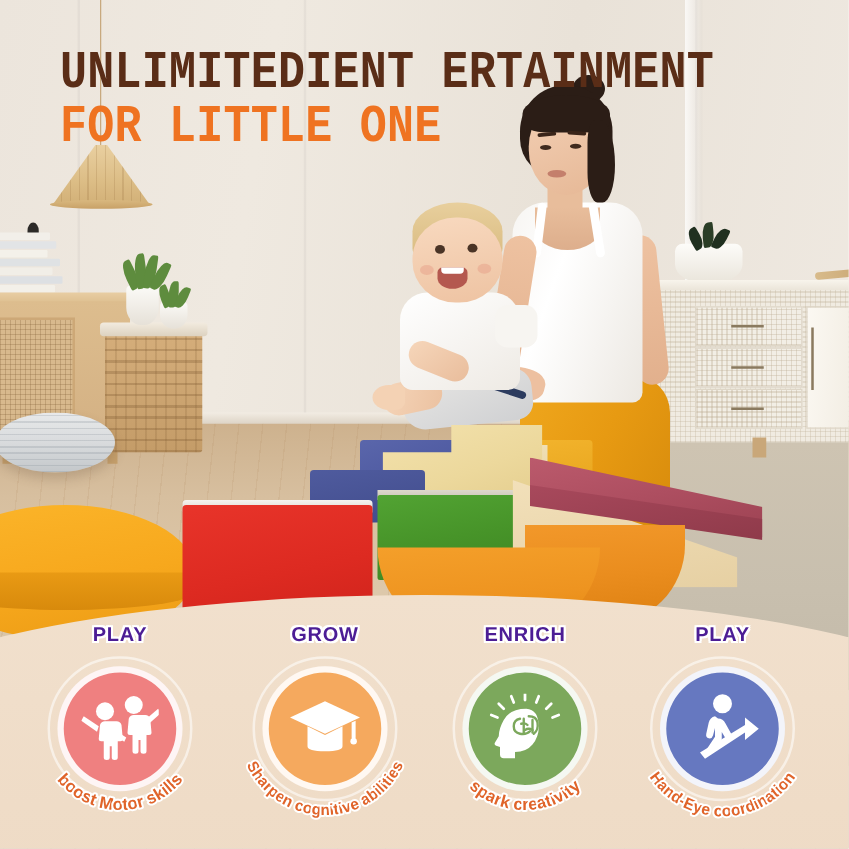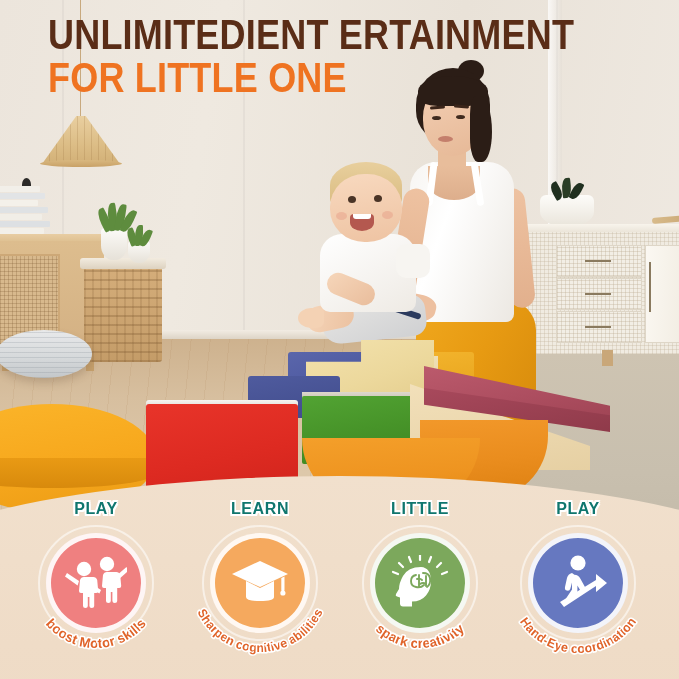--- a/index.html
+++ b/index.html
@@ -548,23 +548,24 @@
     position: absolute; left: 280px; top: 494px;
     width: 240px; height: 20px;
     background: rgba(90,60,35,0.20);
     filter: blur(6px);
     border-radius: 50%;
   }
 
   
   .headline {
     position: absolute;
-    left: 48px; top: 14px;
+    left: 48px; top: 38px;
     width: 600px;
     z-index: 40;
+    font-family: Liberation Mono, monospace;
   }
   .headline .line1 {
     font-size: 36px;
     font-weight: 700;
     letter-spacing: 0.2px;
     color: #5a2d17;
     line-height: 1.0;
     margin: 0 0 6px 0;
     white-space: nowrap;
     transform: scaleY(1.18);
@@ -603,21 +604,21 @@
   }
   .badge {
     position: absolute;
     width: 160px;
     text-align: center;
   }
   .badge .cap {
     font-size: 16px;
     font-weight: 700;
     letter-spacing: 0.6px;
-    color: #0f766e;
+    color: #4c1d95;
     text-shadow:
       -1.6px -1.6px 0 #fff,  1.6px -1.6px 0 #fff,
       -1.6px  1.6px 0 #fff,  1.6px  1.6px 0 #fff,
       -1.6px 0 0 #fff, 1.6px 0 0 #fff,
       0 -1.6px 0 #fff, 0 1.6px 0 #fff;
     margin-bottom: 6px;
   }
   .disc-wrap {
     position: relative;
     width: 118px;
@@ -841,21 +842,21 @@
             <path id="arcPlay" d="M 6,71 A 65,65 0 0 0 136,71" fill="none"></path>
           </defs>
           <text class="curve-text">
             <textPath href="#arcPlay" startOffset="50%" text-anchor="middle">boost Motor skills</textPath>
           </text>
         </svg>
       </div>
     </div>
 
     <div class="badge b2">
-      <div class="cap">LEARN</div>
+      <div class="cap">GROW</div>
       <div class="disc-wrap">
         <div class="ring-outline"></div>
         <div class="disc" style="background:#f5a95e;">
           <svg class="icon-svg" width="60" height="52" viewBox="0 0 60 52">
             <g fill="#ffffff">
               <path d="M30 4 L58 17 L30 30 L2 17 Z"></path>
               <path d="M16 24 L16 40 q0 4 14 4 q14 0 14-4 L44 24 L30 31 Z"></path>
               <path d="M54.5 19.6 L54.5 33 q0 2 -1.6 2 q-1.6 0 -1.6 -2 L51.3 21 Z"></path>
               <circle cx="52.9" cy="36" r="2.6"></circle>
             </g>
@@ -866,21 +867,21 @@
             <path id="arcLearn" d="M 2,71 A 69,69 0 0 0 140,71" fill="none"></path>
           </defs>
           <text class="curve-text" style="font-size:12.4px;">
             <textPath href="#arcLearn" startOffset="50%" text-anchor="middle">Sharpen cognitive abilities</textPath>
           </text>
         </svg>
       </div>
     </div>
 
     <div class="badge b3">
-      <div class="cap">LITTLE</div>
+      <div class="cap">ENRICH</div>
       <div class="disc-wrap">
         <div class="ring-outline"></div>
         <div class="disc" style="background:#7ca85c;">
           <svg class="icon-svg" width="60" height="56" viewBox="0 0 60 56">
             <g fill="#ffffff">
               <path d="M31 12 q-13 0-18 9 q-4 7-4 13 l-3 5 q-1 2 1 2.6 l3 1 l0 6 q0 3 3 3 l9 0 l0 -5 q9 0 14 -6 q5 -6 5 -14 q0 -14 -10 -14.6 z"></path>
               <g stroke="#ffffff" stroke-width="2.2" stroke-linecap="round">
                 <line x1="30" y1="5" x2="30" y2="0"></line>
                 <line x1="21" y1="7" x2="19" y2="2"></line>
                 <line x1="39" y1="7" x2="41" y2="2"></line>

